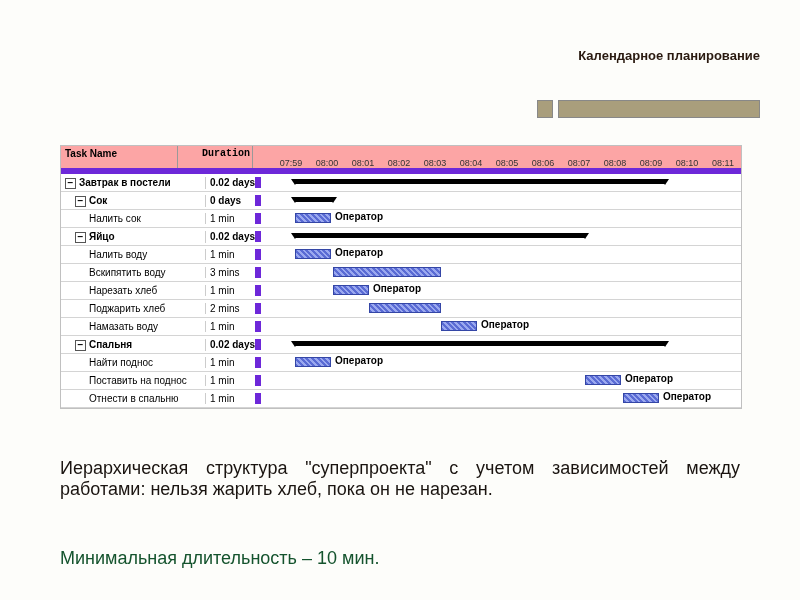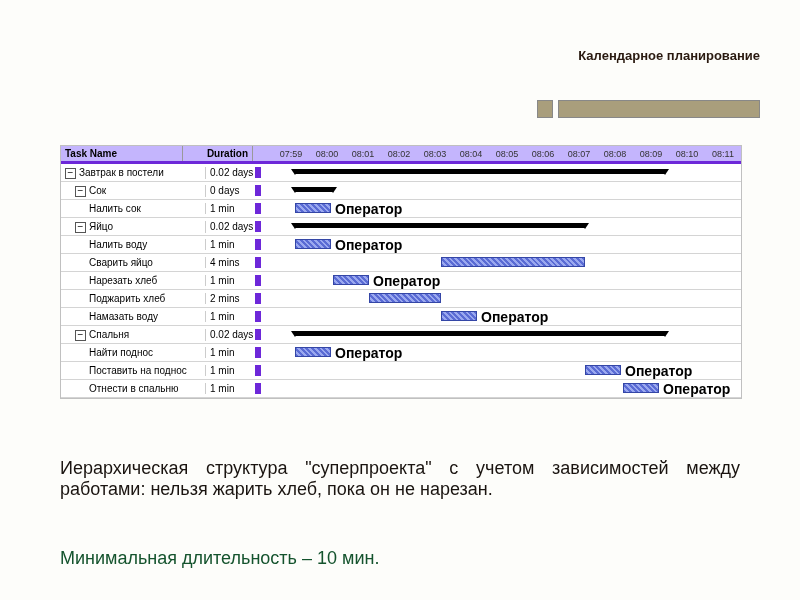--- a/index.html
+++ b/index.html
@@ -42,45 +42,46 @@
   .gantt-wrap {
     position: absolute;
     top: 145px;
     left: 60px;
     width: 680px;
     border: 1px solid #c0c0c0;
     background: #fff;
   }
   .gantt-head {
     display: flex;
-    background: #c4b5fd;
-    border-bottom: 3px solid #6d28d9;
+    background: #fca5a5;
+    border-bottom: 6px solid #6d28d9;
     font-size: 10px;
     gap: 20px;
   }
   .col-task {
     width: 145px;
     padding: 2px 4px;
     border-right: 1px solid #999;
     font-weight: bold;
     box-sizing: border-box;
   }
   .col-dur {
     width: 55px;
     padding: 2px 4px;
     border-right: 1px solid #999;
     font-weight: bold;
     text-align: right;
     box-sizing: border-box;
+    font-family: Liberation Mono, monospace;
   }
   .timeline-head {
     flex: 1;
     position: relative;
     display: flex;
-    align-items: center;
+    margin-top: 12px;
   }
   .tick {
     width: 36px;
     text-align: center;
     font-size: 9px;
     color: #333;
   }
   .gantt-body {
     position: relative;
   }
@@ -105,21 +106,21 @@
     border-right: 6px solid #6d28d9;
     box-sizing: border-box;
     text-align: left;
     white-space: nowrap;
   }
   .row .chart {
     flex: 1;
     position: relative;
     height: 100%;
   }
-  .bold { font-weight: normal; }
+  .bold { font-weight: bold; }
   .indent1 { padding-left: 14px !important; }
   .indent2 { padding-left: 28px !important; }
   .bar {
     position: absolute;
     top: 3px;
     height: 10px;
     background: repeating-linear-gradient(45deg,#5a6bd4,#5a6bd4 2px,#9aa8ef 2px,#9aa8ef 4px);
     border: 1px solid #3446a6;
     box-sizing: border-box;
   }
@@ -137,21 +138,21 @@
     height: 0;
     border-top: 6px solid #000;
     border-left: 4px solid transparent;
     border-right: 4px solid transparent;
   }
   .summary-bar::before { left: -4px; }
   .summary-bar::after { right: -4px; }
   .bar-label {
     position: absolute;
     top: 1px;
-    font-size: 14px;
+    font-size: 10px;
     font-weight: bold;
     color: #000;
   }
   .caption {
     position: absolute;
     top: 458px;
     left: 60px;
     right: 60px;
     font-size: 18px;
     color: #1a1410;
@@ -235,24 +236,24 @@
       </div>
       <div class="row">
         <div class="task indent2">Налить воду</div>
         <div class="dur">1 min</div>
         <div class="chart">
           <div class="bar" style="left: 34px; width: 36px;"></div>
           <div class="bar-label" style="left: 74px;">Оператор</div>
         </div>
       </div>
       <div class="row">
-        <div class="task indent2">Сварить яйцо</div>
-        <div class="dur">4 mins</div>
-        <div class="chart">
-          <div class="bar" style="left: 180px; width: 144px;"></div>
+        <div class="task indent2">Вскипятить воду</div>
+        <div class="dur">3 mins</div>
+        <div class="chart">
+          <div class="bar" style="left: 72px; width: 108px;"></div>
         </div>
       </div>
       <div class="row">
         <div class="task indent2">Нарезать хлеб</div>
         <div class="dur">1 min</div>
         <div class="chart">
           <div class="bar" style="left: 72px; width: 36px;"></div>
           <div class="bar-label" style="left: 112px;">Оператор</div>
         </div>
       </div>

